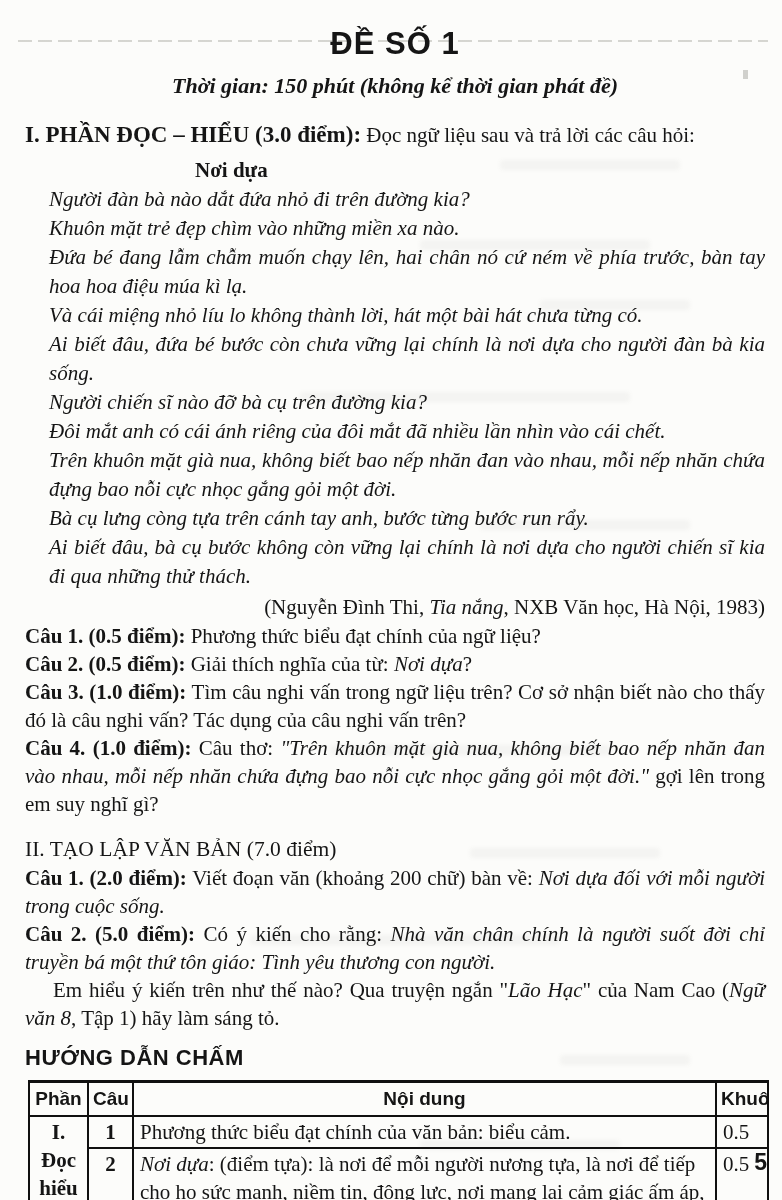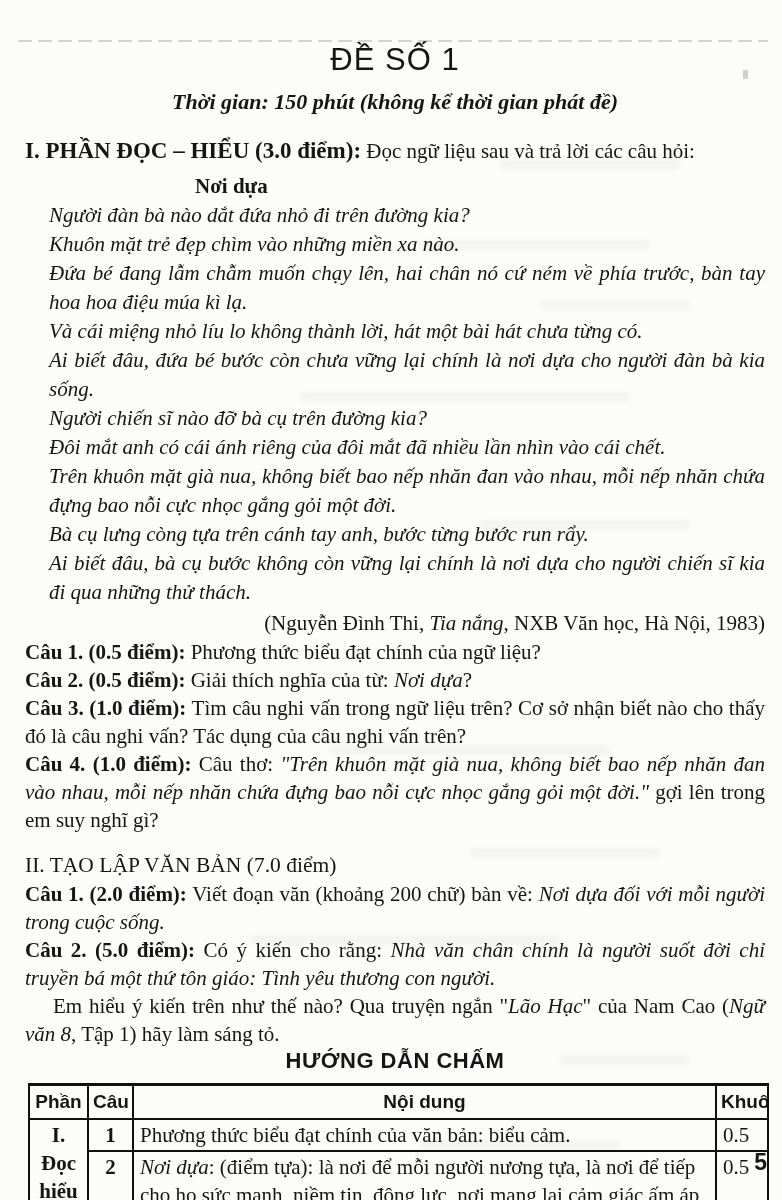--- a/index.html
+++ b/index.html
@@ -23,44 +23,44 @@
     background: repeating-linear-gradient(90deg,#c9c9c3 0 14px, transparent 14px 20px);
     opacity: .75;
   }
   .ghost {
     position: absolute; height: 10px; background: #6b6b66;
     opacity: .055; filter: blur(2px); border-radius: 3px;
     pointer-events: none;
   }
 
   .title {
-    margin-top: 42px; text-align: center;
+    margin-top: 26px; text-align: center;
     font-family: "Liberation Sans", sans-serif;
-    font-size: 31px; font-weight: 400; letter-spacing: 1px;
+    font-size: 31px; font-weight: 700; letter-spacing: 1px;
   }
   .subtitle {
     margin-top: 11px; text-align: center;
     font-size: 22px; font-weight: bold; font-style: italic;
   }
   .section-heading { margin-top: 22px; line-height: 28px; }
   .section-heading b { font-size: 23px; }
 
   .poem-title { margin-top: 7px; margin-left: 170px; font-weight: bold; line-height: 28px; }
   .poem { margin-left: 24px; margin-top: 1px; }
   .poem p {
     font-style: italic; line-height: 29px; text-align: justify;
   }
   .attribution { margin-top: 2px; text-align: right; line-height: 29px; }
 
   .q { line-height: 28px; text-align: justify; }
   .writing-heading { margin-top: 17px; line-height: 29px; font-weight: normal; font-size: 21.5px; }
   .indent { text-indent: 28px; }
 
   .hdc {
-    text-align: center;
+    margin-top: 13px; 
     font-family: "Liberation Sans", sans-serif;
     font-size: 22px; font-weight: 800; letter-spacing: .5px;
     line-height: 26px;
   }
 
   table.marking {
     margin-top: 9px; margin-left: 3px;
     border-collapse: collapse; table-layout: fixed;
     width: 739px;
     position: relative;

